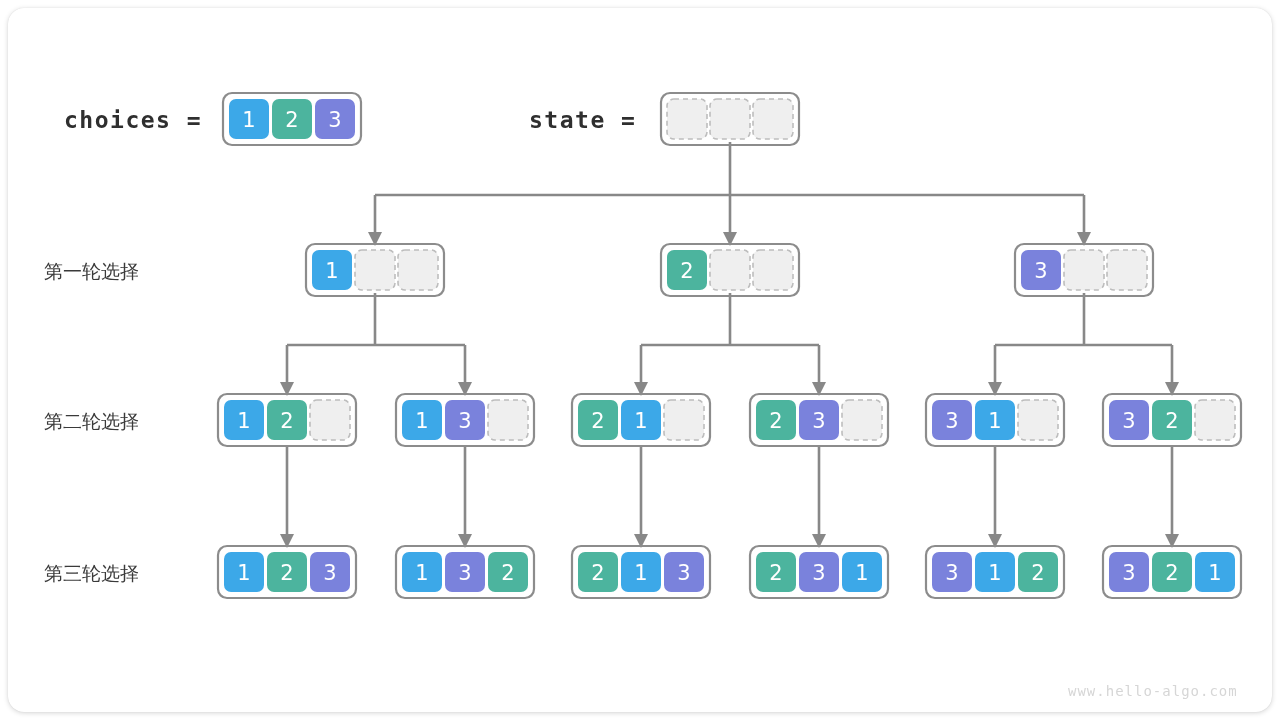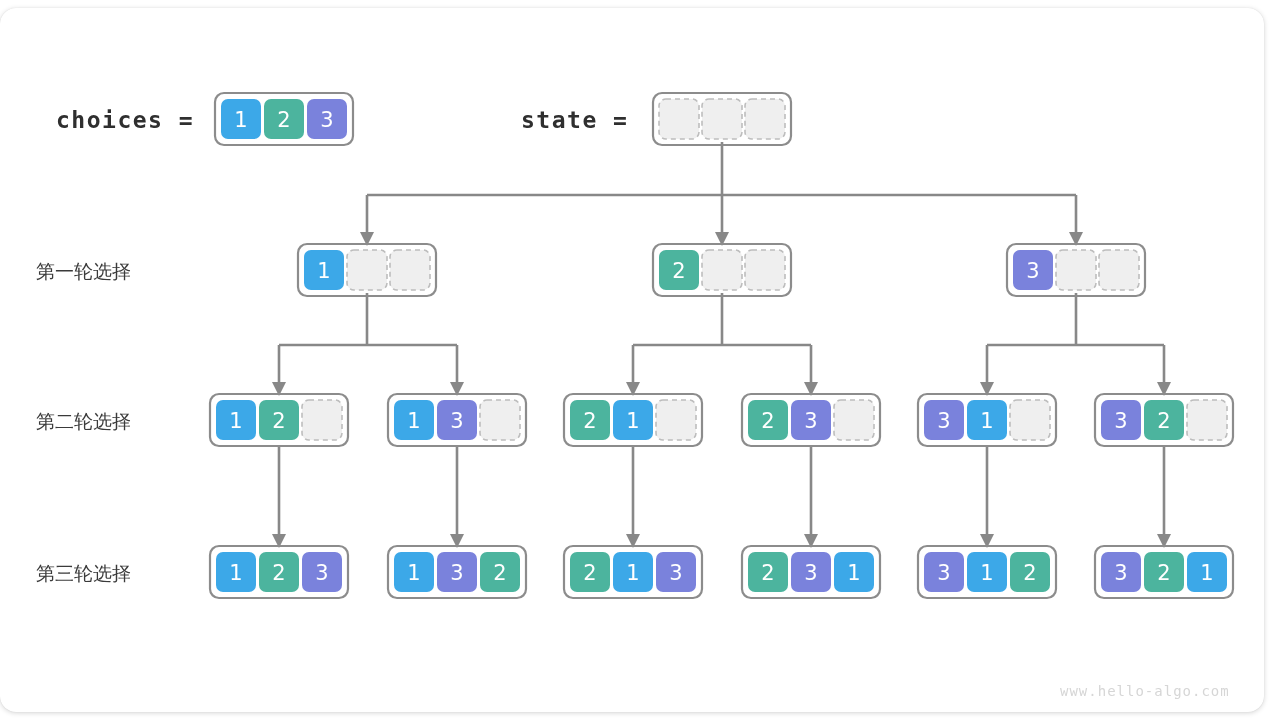--- a/index.html
+++ b/index.html
@@ -6,21 +6,21 @@
     margin: 0;
     padding: 0;
     background: #ffffff;
     width: 1280px;
     height: 720px;
     overflow: hidden;
     font-family: "DejaVu Sans", sans-serif;
   }
   #card {
     position: absolute;
-    left: 0;
+    left: 8px;
     top: 8px;
     width: 1264px;
     height: 704px;
     background: #ffffff;
     border-radius: 16px;
     box-shadow: 0 1px 5px rgba(0,0,0,0.17), 0 0 1px rgba(0,0,0,0.12);
     overflow: hidden;
   }
   svg#scene {
     position: absolute;

